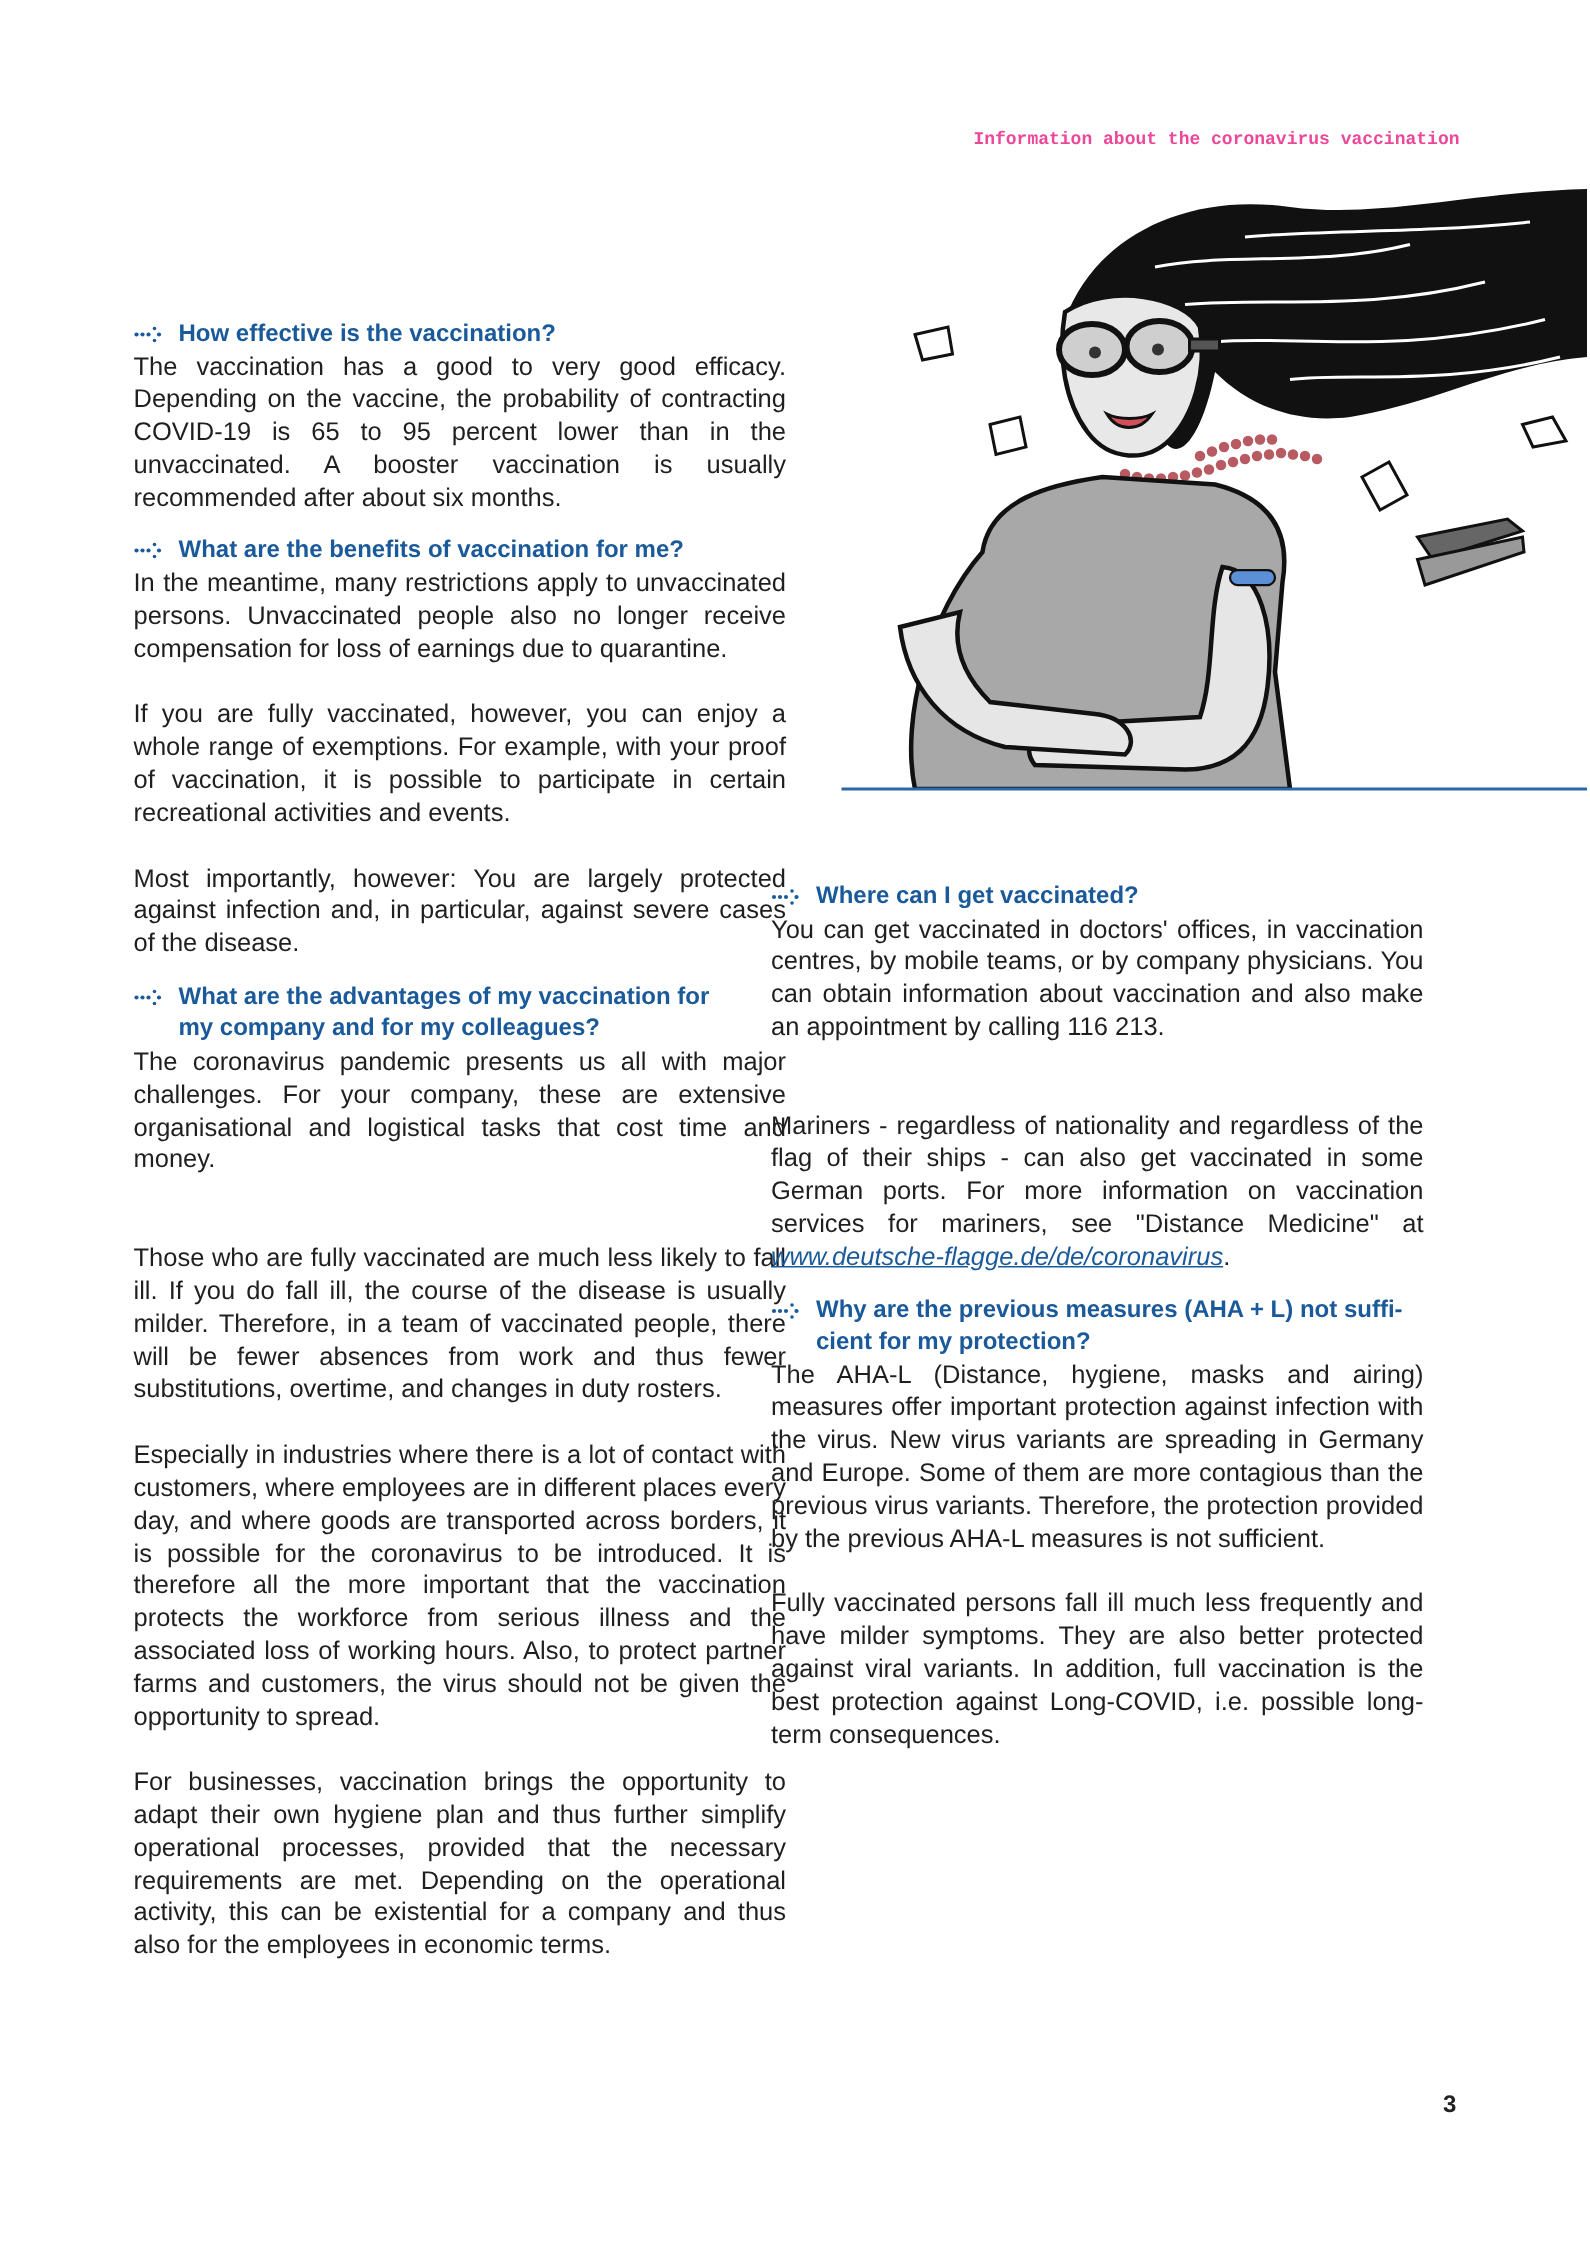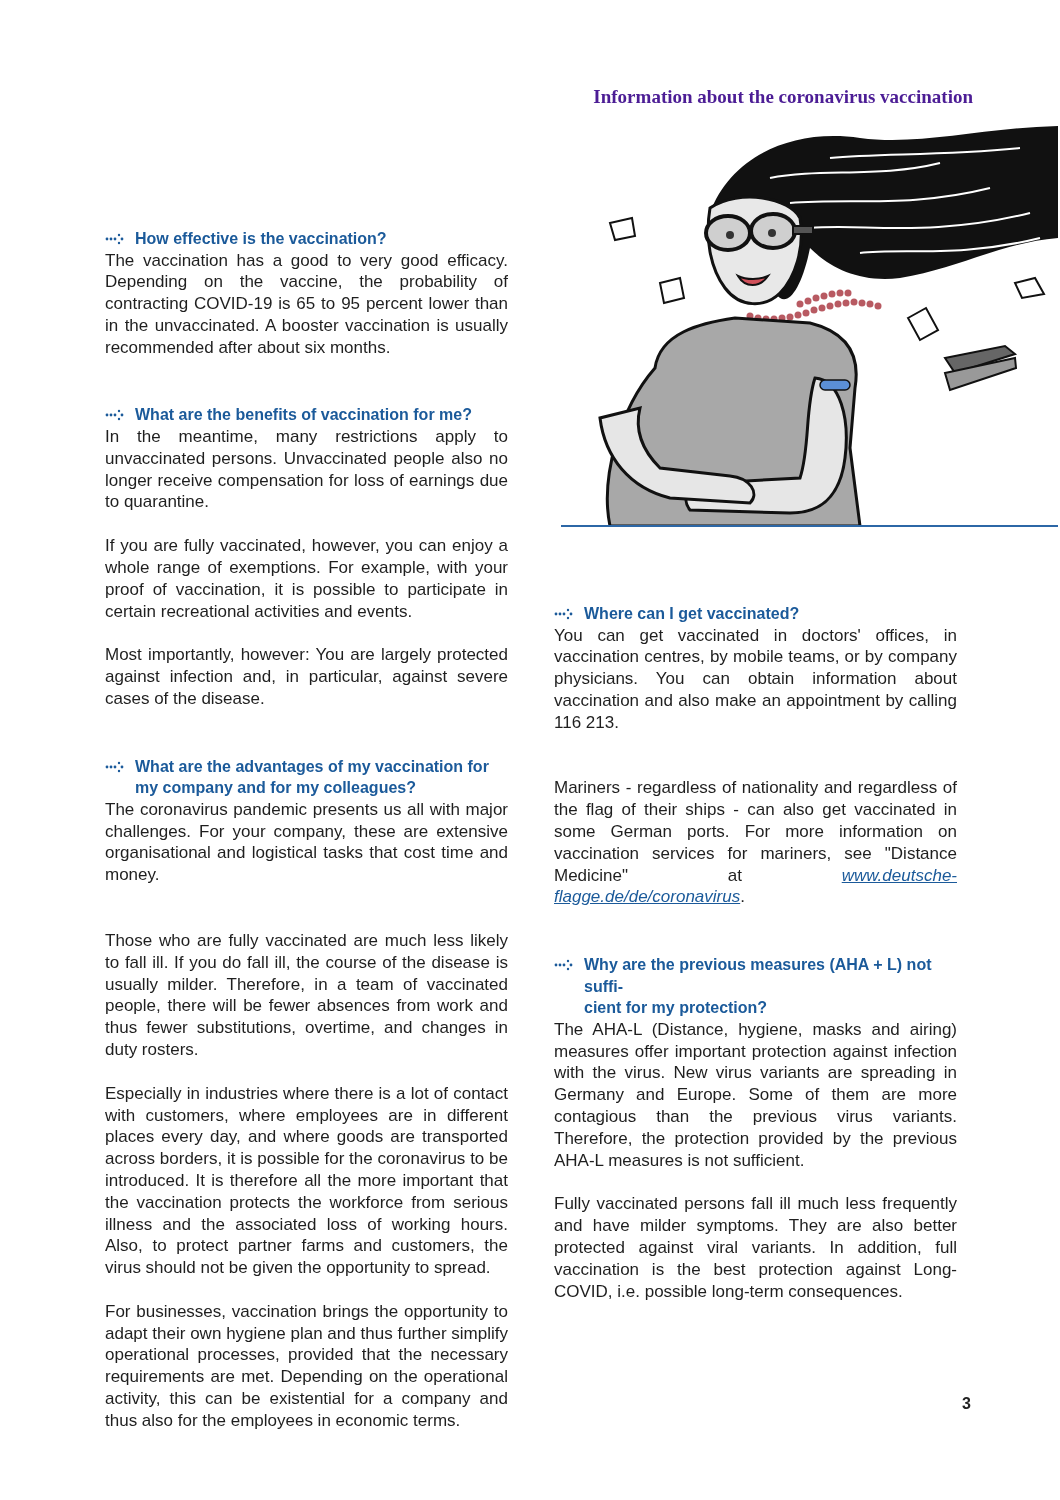--- a/index.html
+++ b/index.html
@@ -1,23 +1,23 @@
 <!DOCTYPE html>
 <html><head>
 <meta charset="utf-8">
 <style>
   html, body { margin: 0; padding: 0; background: #ffffff; }
   body { width: 1060px; height: 1500px; position: relative; overflow: hidden;
          font-family: "DejaVu Sans", "Liberation Sans", sans-serif; color: #1a1a1a; }
-  .running-header { position: absolute; top: 86px; right: 87px; font-family: Liberation Serif, serif;
-         font-weight: bold; font-size: 19px; color: #4c1d95; letter-spacing: 0; }
+  .running-header { position: absolute; top: 86px; right: 87px; font-family: Liberation Mono, monospace;
+         font-weight: bold; font-size: 12px; color: #ec4899; letter-spacing: 0; }
   .col { position: absolute; width: 435px; }
   .col-left { left: 89px; top: 212px; }
-  .col-right { left: 538px; top: 587px; }
-  .section { margin: 16px; }
+  .col-right { left: 514px; top: 587px; }
+  .section { margin: 0; }
   .heading { position: relative; color: #1b5a9a; font-family: "Liberation Sans", sans-serif; font-weight: bold;
              font-size: 16px; line-height: 21.5px; padding-left: 30px; margin: 0; }
   .heading .arrow { position: absolute; left: 0; top: 5px; width: 24px; height: 12px; }
   .para { font-family: "Liberation Sans", sans-serif; font-size: 17px; line-height: 21.8px; margin: 0;
           text-align: justify; color: #1f1f1f; hyphens: auto; }
   .gap { height: 22px; }
   .gap-sm { height: 14px; }
   .link { color: #1b5a9a; font-style: italic; text-decoration: underline; }
   .illustration { position: absolute; left: 560px; top: 118px; width: 500px; height: 408px; }
   .rule { position: absolute; left: 561px; top: 525px; width: 497px; height: 2px; background: #2c67a6; }

